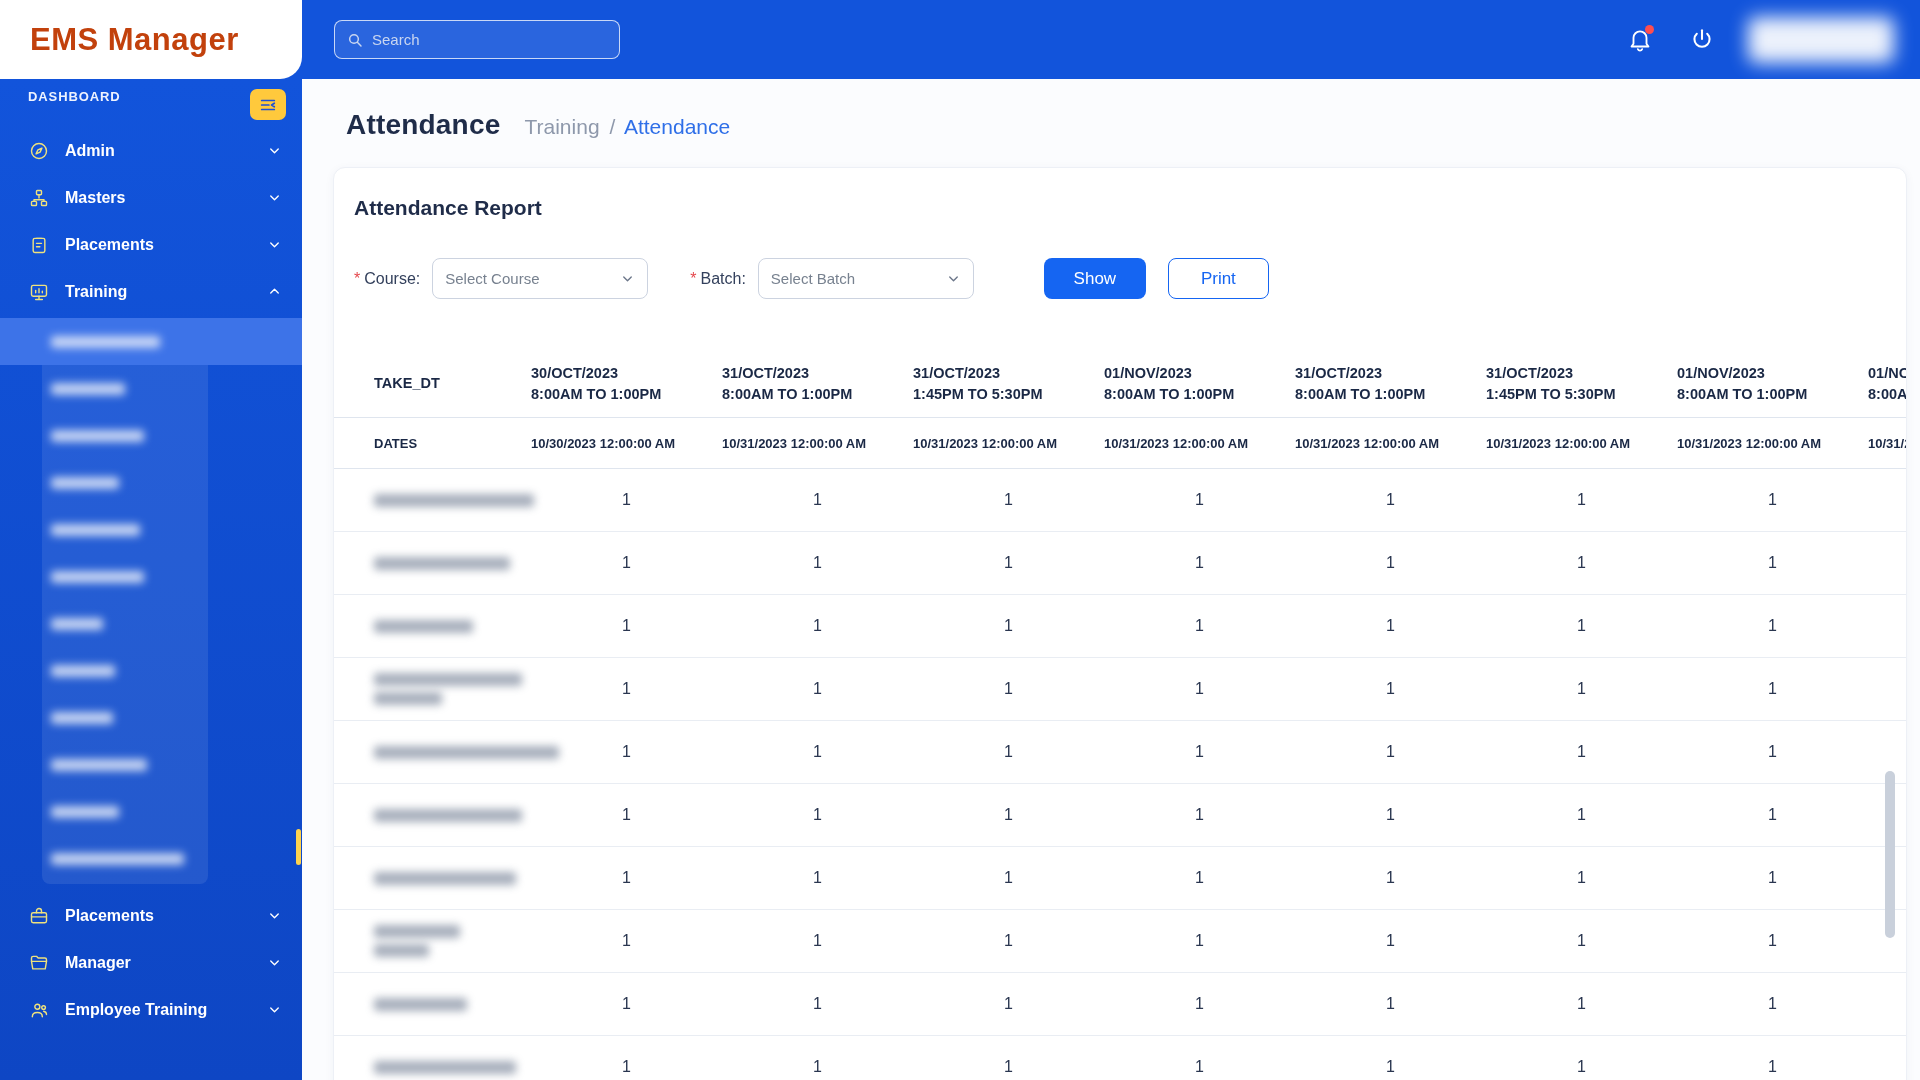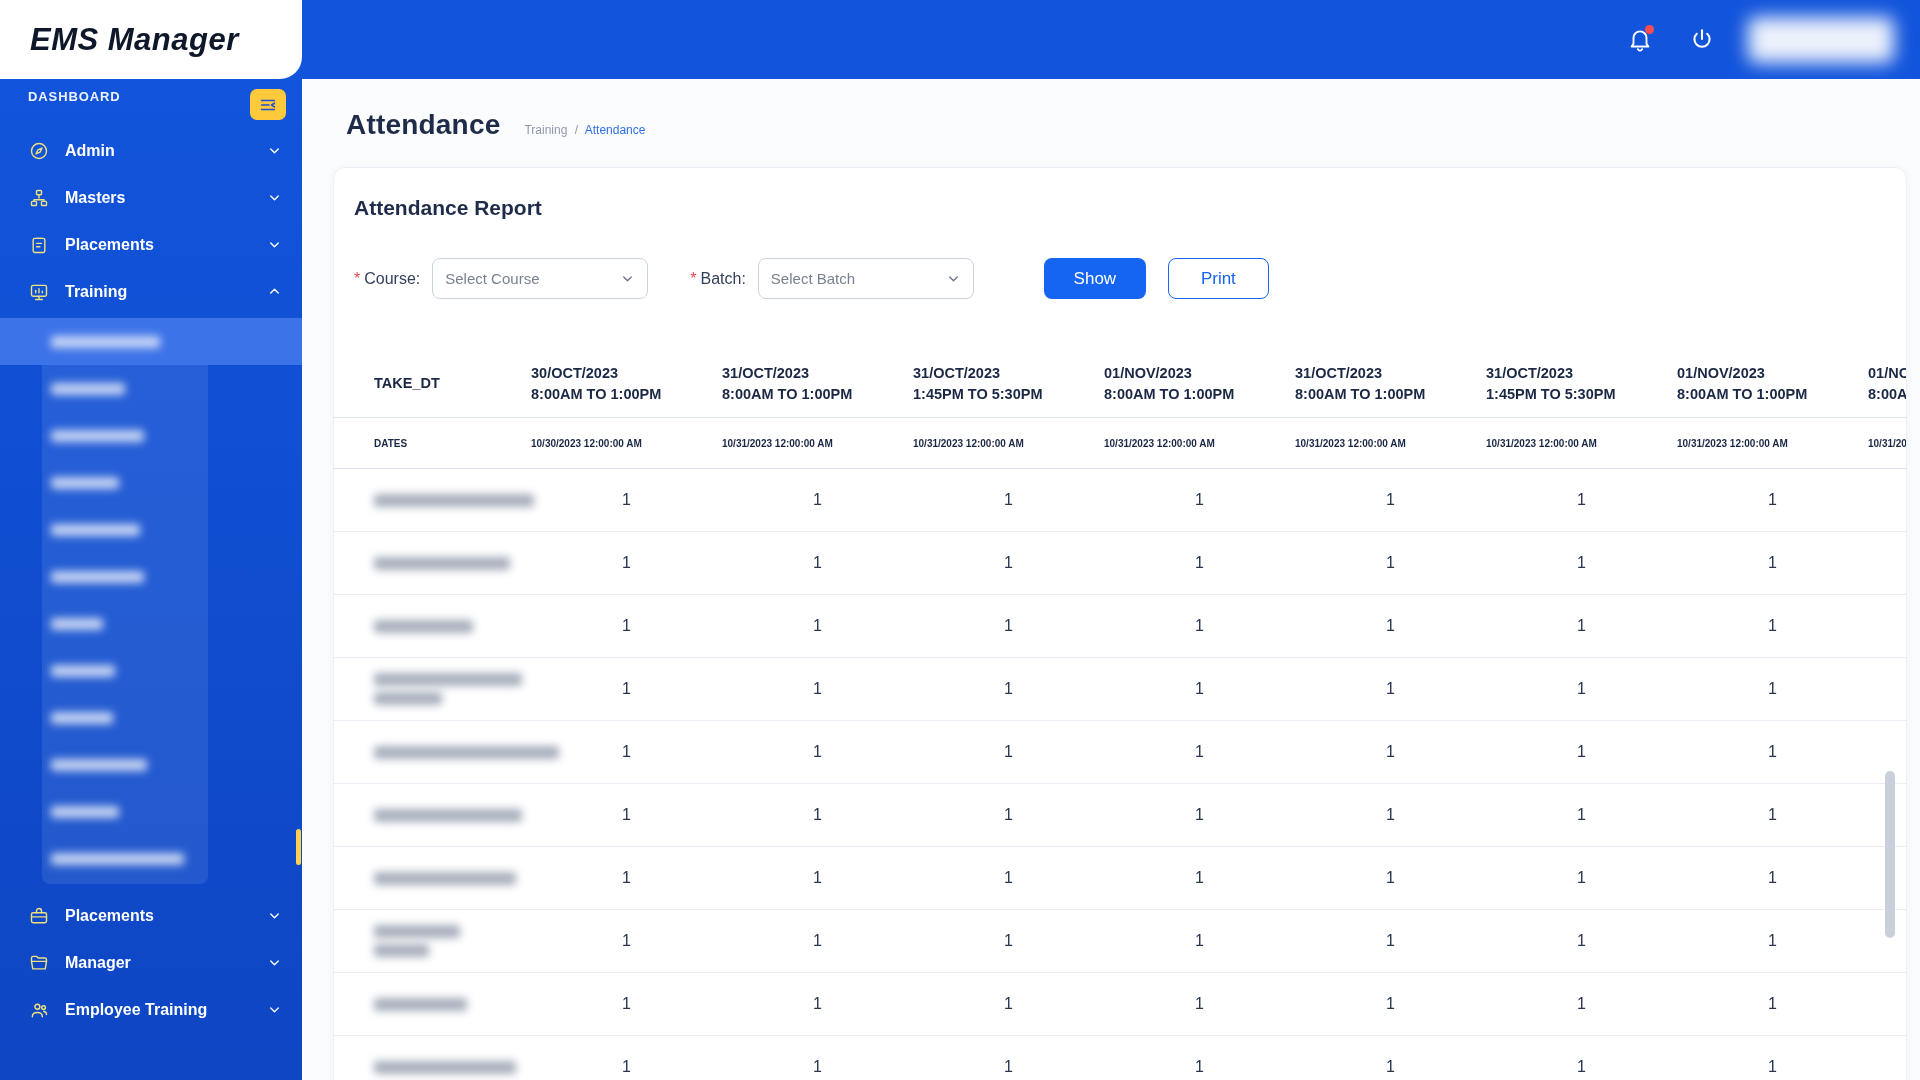--- a/index.html
+++ b/index.html
@@ -2,21 +2,21 @@
 <html><head>
 <meta charset="utf-8">
 <style>
   *{box-sizing:border-box;margin:0;padding:0}
   html,body{width:1920px;height:1080px}
   body{font-family:"Liberation Sans",sans-serif;overflow:hidden;position:relative;background:#fff}
 
   
   .topbar{position:absolute;top:0;left:0;right:0;height:79px;background:#1254DB;display:flex;align-items:center;z-index:5}
   .logo{width:302px;height:79px;background:#fff;border-radius:0 0 22px 0;display:flex;align-items:center;padding-left:30px;flex:none}
-  .logo span{font-size:31px;font-weight:bold;font-style:italic;color:#0f172a;letter-spacing:.5px}
+  .logo span{font-size:31px;font-weight:bold;color:#c2410c;letter-spacing:.5px}
   .searchbox{margin-left:32px;width:286px;height:39px;border:1px solid rgba(255,255,255,.75);background:rgba(255,255,255,.10);border-radius:8px;display:flex;align-items:center;padding:0 12px;gap:9px}
   .searchbox input{flex:1;background:transparent;border:none;outline:none;color:#fff;font-size:15px;font-family:"Liberation Sans",sans-serif}
   .searchbox input::placeholder{color:#c9d6f0}
   .hdr-right{margin-left:auto;display:flex;align-items:center;gap:30px;padding-right:26px}
   .icon-btn{position:relative;width:32px;height:32px;display:flex;align-items:center;justify-content:center;cursor:pointer}
   .red-dot{position:absolute;top:1px;right:2px;width:9px;height:9px;border-radius:50%;background:#ff4d4f}
   .user-blur{width:146px;height:46px;border-radius:8px;background:#ffffff;opacity:.92;filter:blur(9px);cursor:pointer}
 
   
   .sidebar{position:absolute;top:79px;left:0;width:302px;bottom:0;background:linear-gradient(180deg,#1254DB 0%,#0E46C4 100%);color:#fff;overflow:hidden}
@@ -32,21 +32,21 @@
   .sub-item{height:47px;display:flex;align-items:center;padding-left:9px;cursor:pointer}
   .sub-item.active{margin-left:-42px;width:302px;background:#3D73E8;padding-left:51px}
   .blur{display:inline-block;height:12px;border-radius:3px;background:#dfe7f8;opacity:.85;filter:blur(4px)}
   .blur.dark{background:#5e6c84;opacity:.55;height:13px}
   .sb-scroll{position:absolute;right:1px;top:750px;width:5px;height:36px;border-radius:3px;background:#FFD34D}
 
   
   .main{position:absolute;left:302px;top:79px;right:0;bottom:0;background:#fbfcfe;overflow:hidden}
   .page-head{display:flex;align-items:baseline;gap:24px;padding:30px 0 0 44px}
   .page-head h1{font-size:28px;color:#1f2c49;font-weight:bold;letter-spacing:.2px}
-  .crumbs{font-size:12px}
+  .crumbs{font-size:21px}
   .crumb-parent{color:#8e98ab}
   .crumb-sep{color:#8e98ab;margin:0 4px}
   .crumb-current{color:#2f6fe8;cursor:pointer}
 
   .card{margin:26px 13px 0 31px;background:#fff;border:1px solid #edf0f6;border-radius:12px;box-shadow:0 2px 10px rgba(30,50,100,.05);height:1300px;padding-top:28px;position:relative;overflow:hidden}
   .card h2{font-size:21px;font-weight:bold;color:#1f2c49;padding-left:20px}
 
   .filters{display:flex;align-items:center;margin-top:38px;padding-left:20px}
   .flabel{font-size:16px;color:#33405c;display:flex;align-items:center;gap:4px}
   .req{color:#e5484d;font-size:16px}
@@ -57,33 +57,42 @@
   .btn-show{width:102px;margin-left:70px;background:#1565F2;color:#fff;border:none;font-weight:500}
   .btn-print{width:101px;margin-left:22px;background:#fff;color:#1565F2;border:1.5px solid #1565F2;font-weight:500}
 
   
   .tablewrap{margin-top:52px;position:relative;width:100%;overflow:hidden}
   .grid-row{display:grid;grid-template-columns:197px repeat(8,191px);width:1725px}
   .thead{min-height:66px;align-items:center}
   .th{font-size:14.5px;font-weight:bold;color:#1a2845;line-height:1.45;padding-right:10px}
   .th.corner{padding-left:40px}
   .dates-row{height:52px;border-top:1px solid #dfe5ee;border-bottom:1px solid #dfe5ee;align-items:center}
-  .dates-row .dcell{font-size:10px;font-weight:bold;color:#1a2845}
+  .dates-row .dcell{font-size:13px;font-weight:bold;color:#1a2845}
   .dates-row .corner{padding-left:40px}
   .trow{height:63px;border-bottom:1px solid #e9edf3;align-items:center}
   .name-cell{display:flex;flex-direction:column;justify-content:center;gap:6px;padding-left:40px}
   .val{font-size:16px;color:#2a3650;text-align:center}
   .vscroll{position:absolute;right:11px;top:420px;width:10px;height:167px;border-radius:6px;background:#c9d0db;cursor:pointer}
 </style>
 </head>
 <body>
 
 <header class="topbar">
   <div class="logo">
     <span>EMS Manager</span>
+  </div>
+  <div class="searchbox">
+    <span style="display:flex">
+      <svg width="16" height="16" viewBox="0 0 24 24" fill="none" stroke="#c9d6f0" stroke-width="2.2" stroke-linecap="round">
+          <circle cx="10.5" cy="10.5" r="6.5"></circle>
+          <path d="M15.5 15.5L21 21"></path>
+        </svg>
+    </span>
+    <input placeholder="Search" style="">
   </div>
   <div class="hdr-right">
     <div class="icon-btn">
       <svg width="26" height="26" viewBox="0 0 24 24" fill="none" stroke="#ffffff" stroke-width="1.7" stroke-linecap="round" stroke-linejoin="round">
           <path d="M18 15.5V10a6 6 0 10-12 0v5.5L4.2 18h15.6z"></path>
           <path d="M10 20.5a2.2 2.2 0 004 0"></path>
         </svg>
       <span class="red-dot"></span>
     </div>
     <div class="icon-btn">

